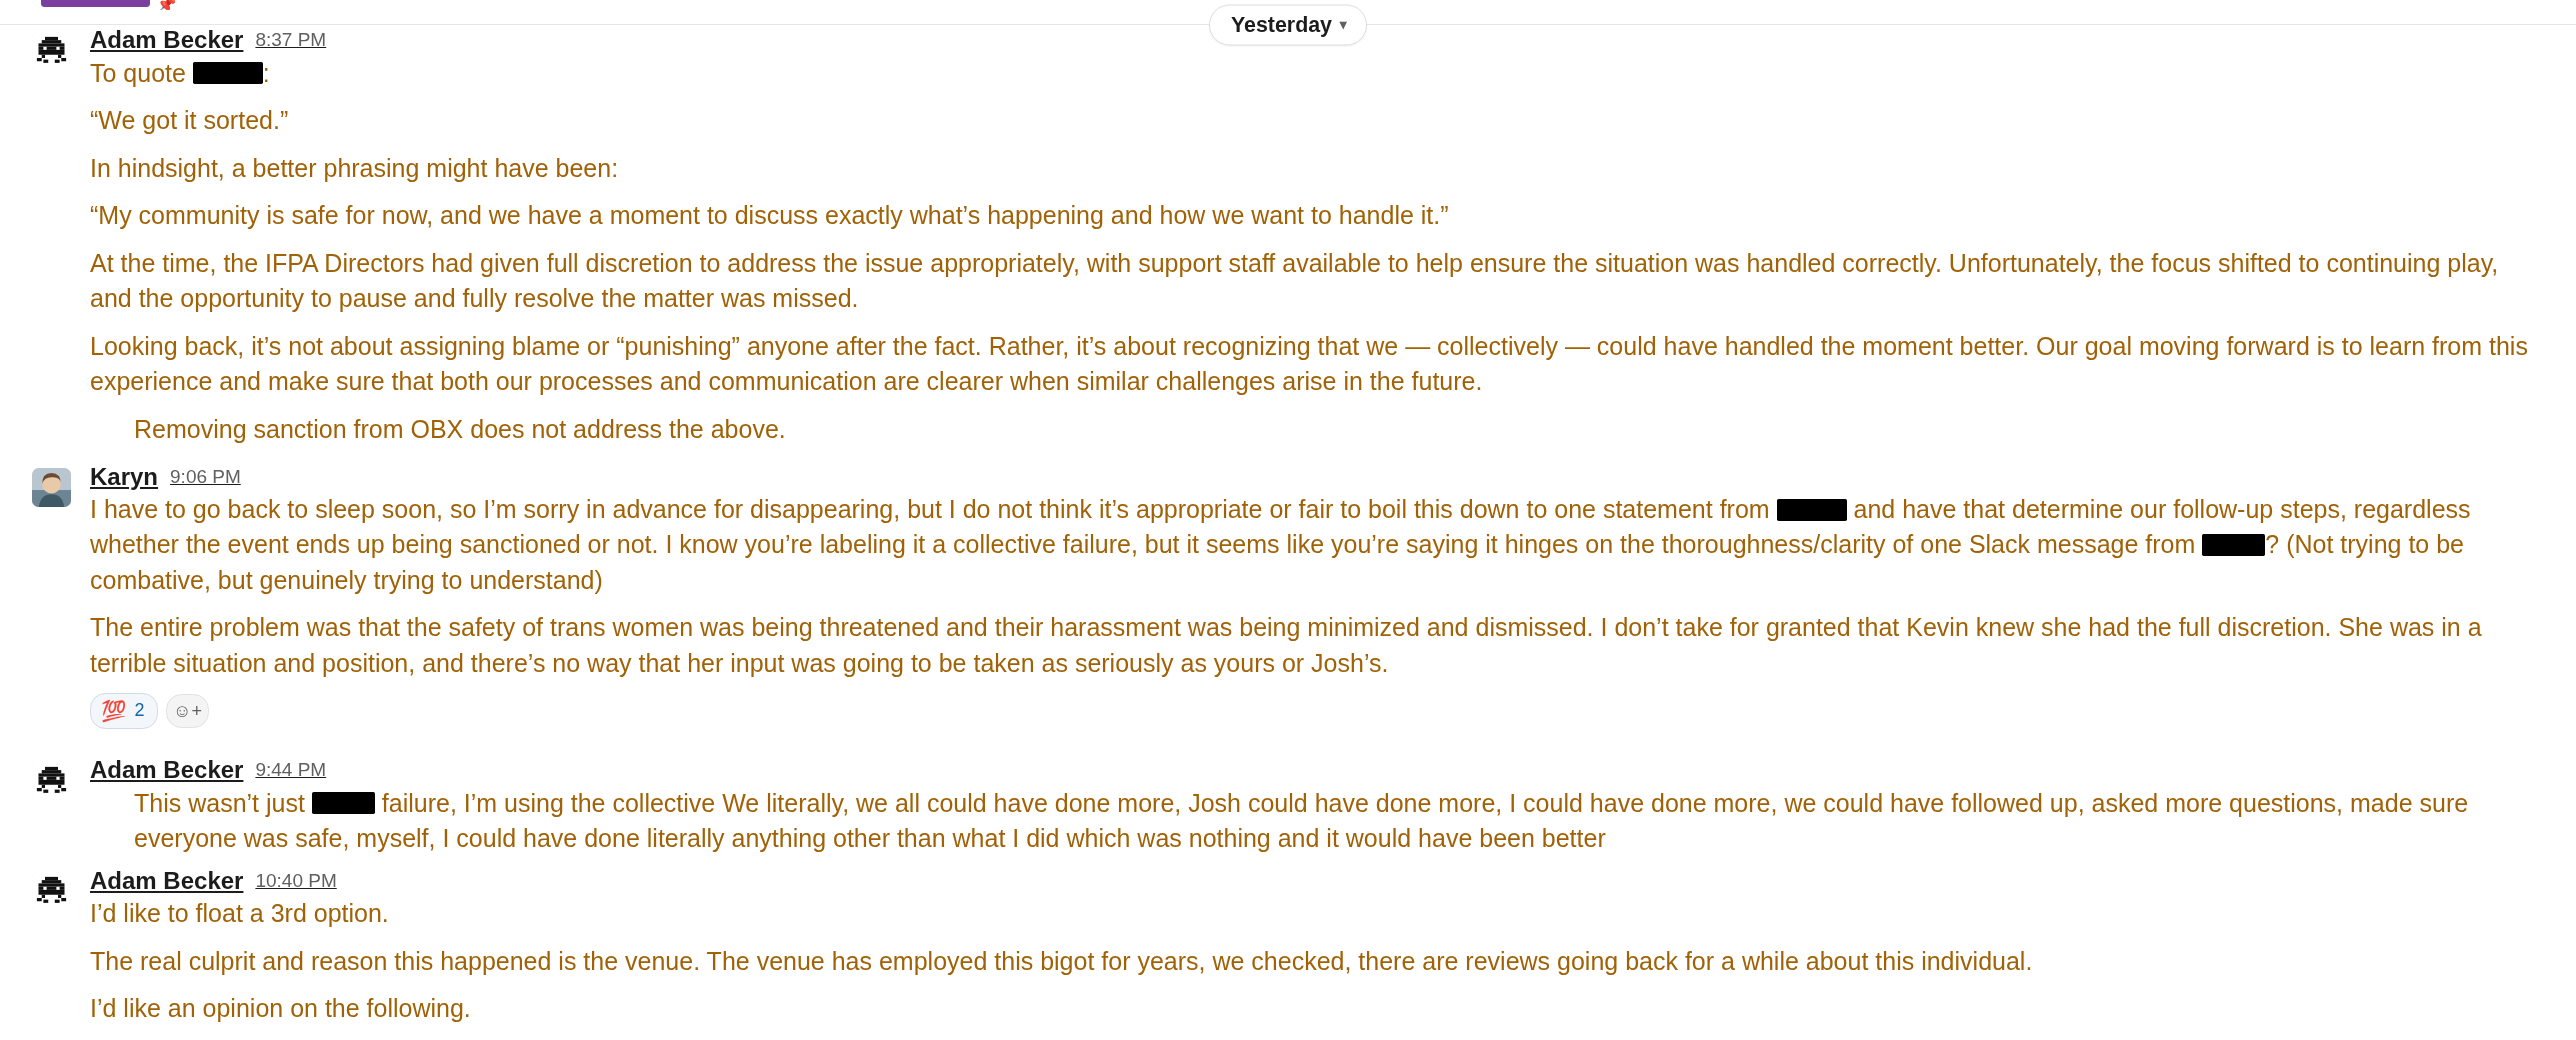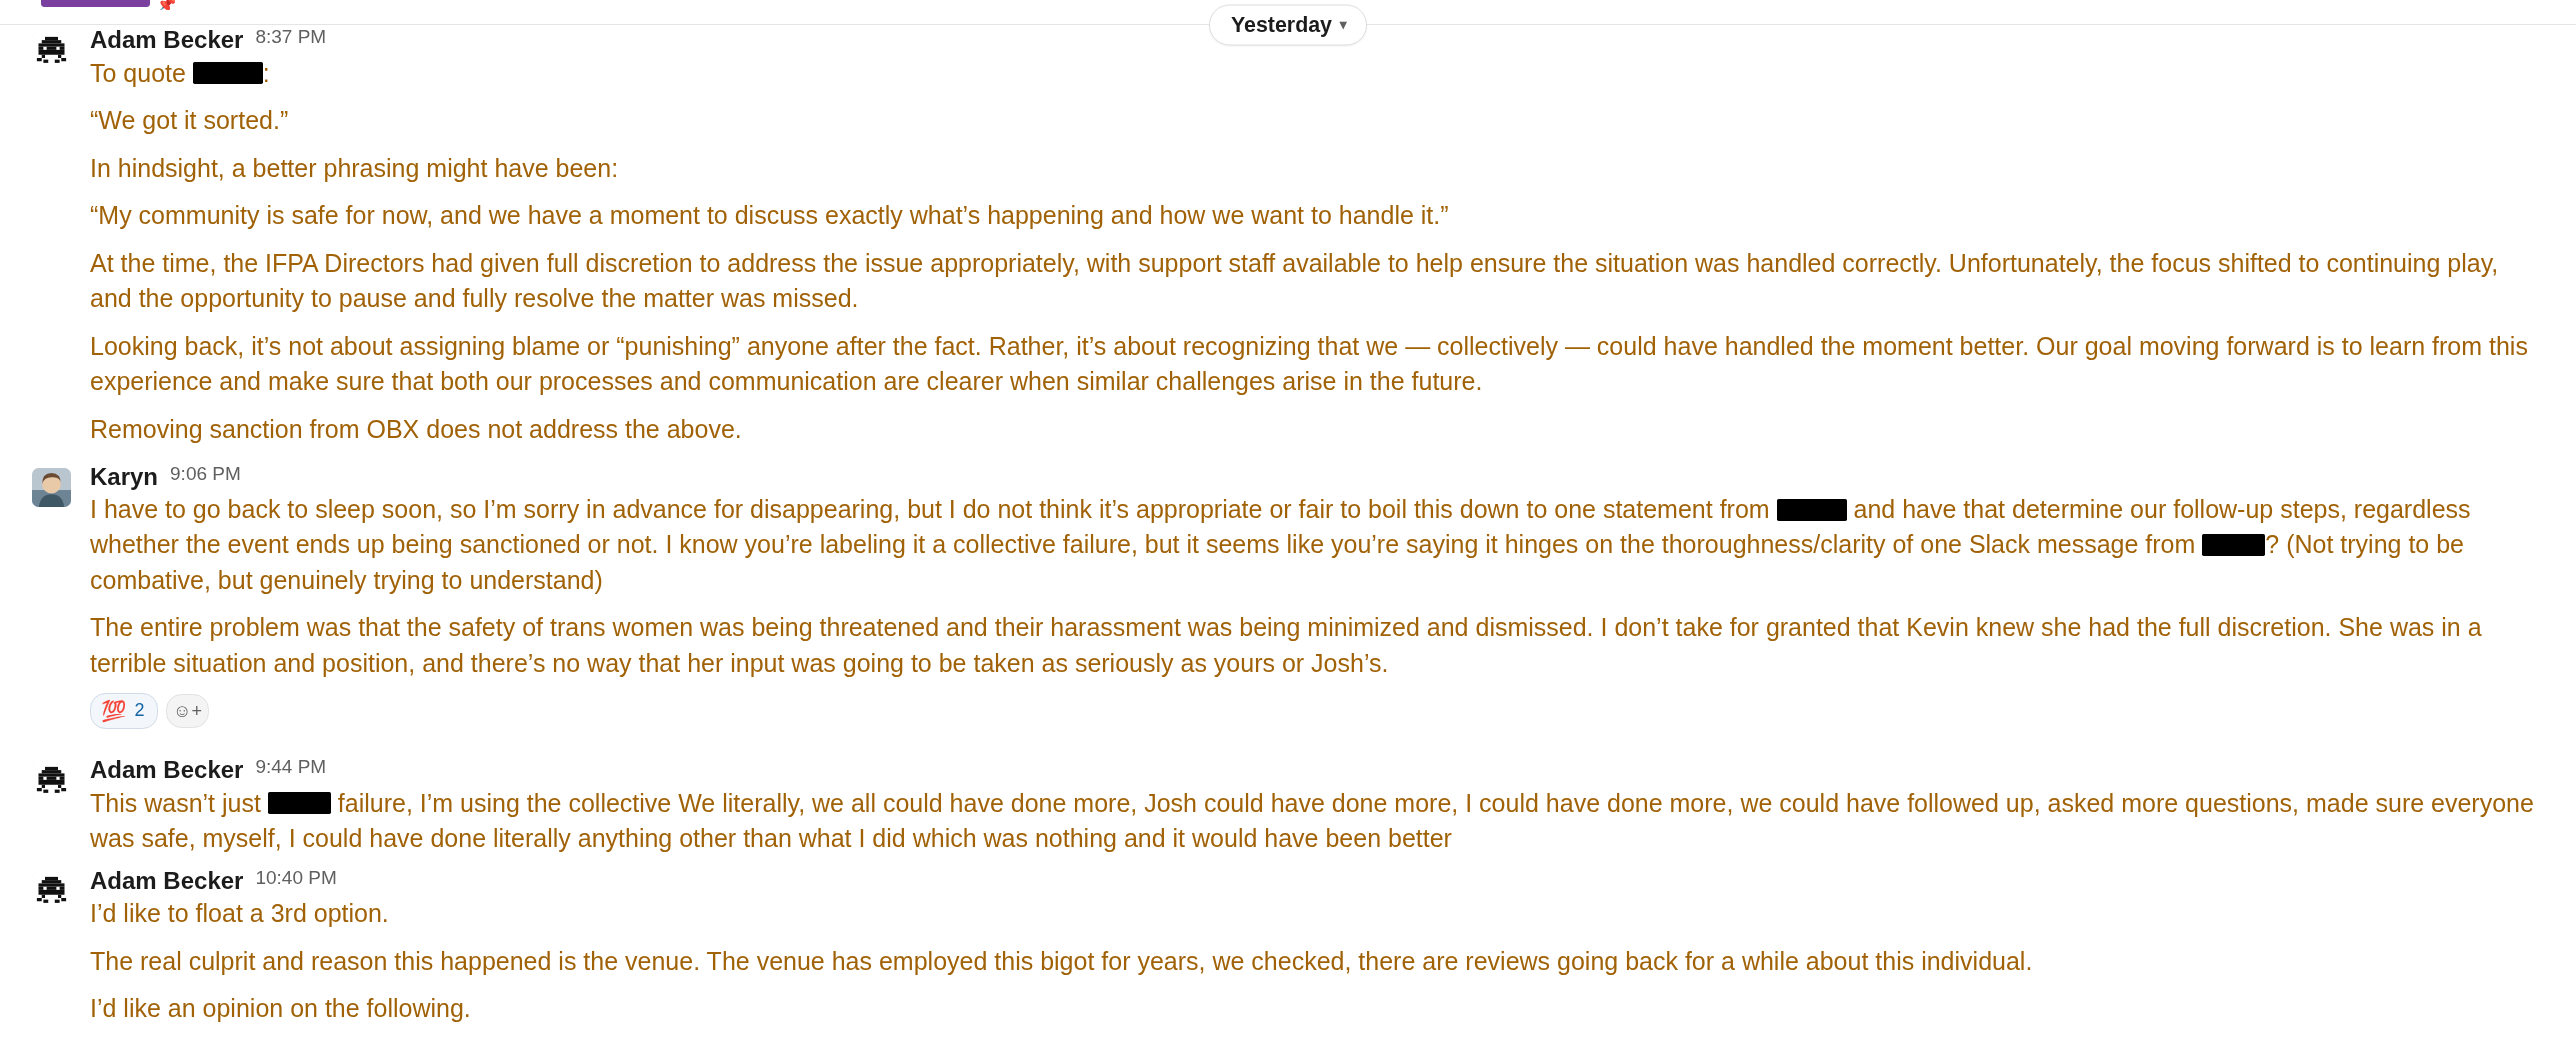--- a/index.html
+++ b/index.html
@@ -102,44 +102,45 @@
     margin-top: 5.1px;
     overflow: hidden;
     background: #e8e8e8;
   }
   .msg .body {
     flex: 1;
     min-width: 0;
   }
   .msg-head {
     display: flex;
-    align-items: flex-start;
+    align-items: center;
     line-height: 1.15;
     margin-bottom: 1.7px;
+    text-decoration: underline;
   }
   .msg-head .name {
     font-weight: bold;
     font-size: 24px;
     color: #1d1c1d;
     margin-right: 12px;
     cursor: pointer;
   }
   .msg-head .time {
     font-size: 19px;
     color: #616061;
     cursor: pointer;
   }
   .para {
     font-size: 25px;
     line-height: 1.42;
     margin: 0 0 12px 0;
     color: #a16207;
     max-width: 2487px;
   }
-  .para:last-child { margin-bottom: 0; }
+  .para:last-child { margin-bottom: 0; margin-left: 44px; }
 
   .redact {
     display: inline-block;
     background: #000000;
     color: transparent;
     border-radius: 1.7px;
     vertical-align: -2.6px;
     height: 22px;
   }
   .r-sm { width: 63px; }

